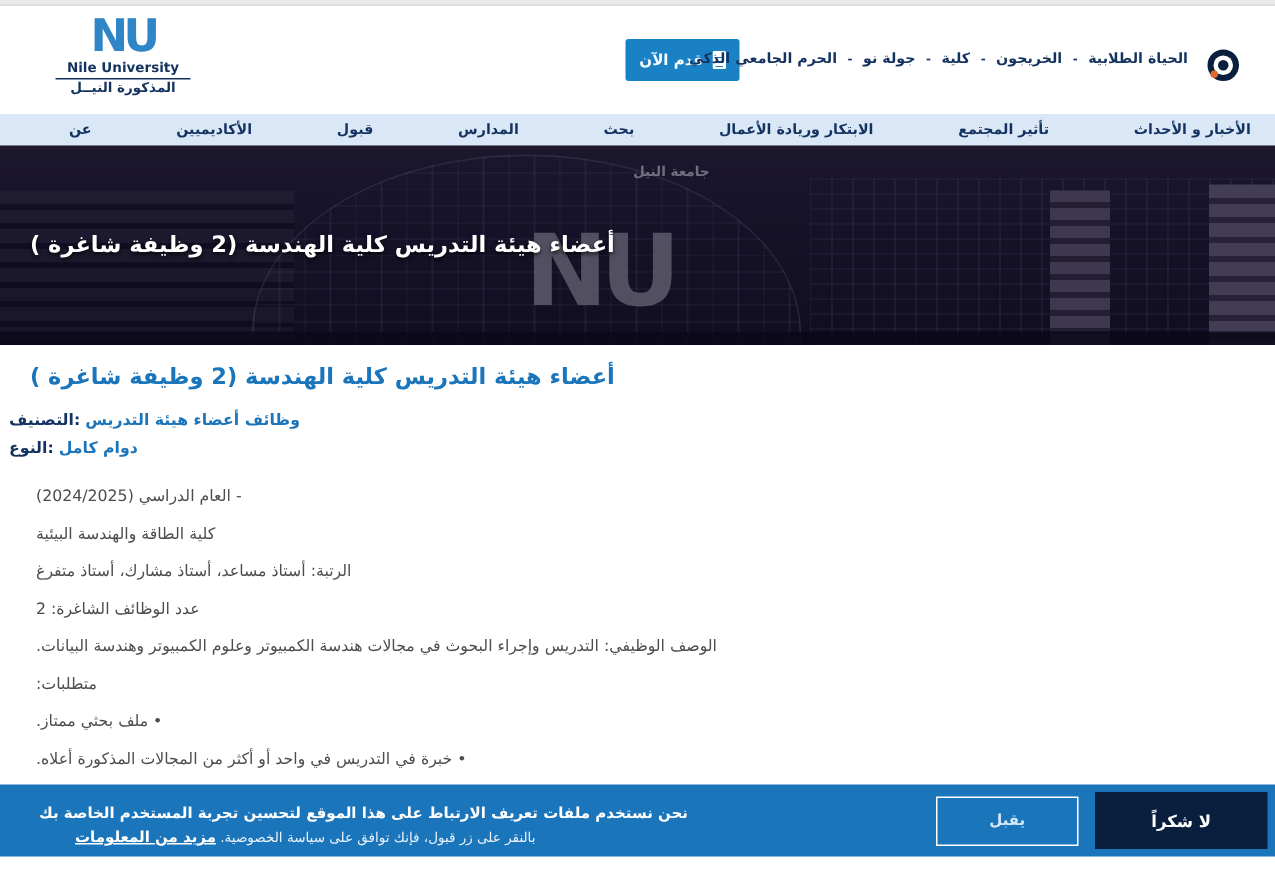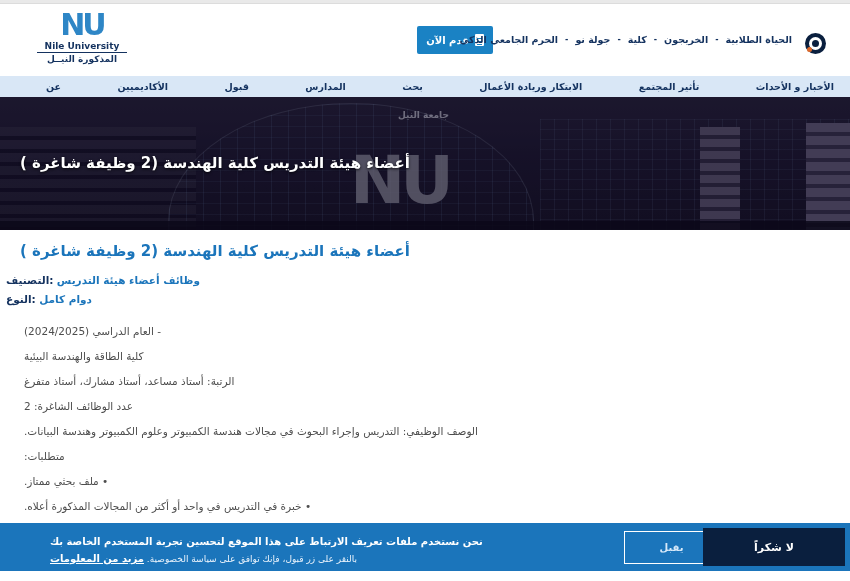--- a/index.html
+++ b/index.html
@@ -55,21 +55,21 @@
             background:linear-gradient(180deg,#564b66 0%, #2f2a42 90%);
             background-image:repeating-linear-gradient(180deg, rgba(255,255,255,0.06) 0 9px,
               rgba(12,9,26,0.55) 9px 13px); }
   .h-dome { position:absolute; left:168px; top:6px; width:366px; height:130px;
             border-radius:52% 52% 0 0 / 95% 95% 0 0;
             background:linear-gradient(180deg,#2d3950 0%, #121a2c 80%);
             background-image:
               repeating-linear-gradient(90deg, rgba(130,170,215,0.15) 0 1px, transparent 1px 17px),
               repeating-linear-gradient(180deg, rgba(130,170,215,0.10) 0 1px, transparent 1px 11px);
             border:1px solid rgba(175,185,205,0.22); }
-  .h-sign { position:absolute; left:398px; top:13px; font-size:9px; font-weight:bold;
+  .h-sign { position:absolute; left:422px; top:13px; font-size:9px; font-weight:bold;
             color:rgba(225,225,235,0.8); direction:rtl; }
   .h-right { position:absolute; left:540px; top:22px; width:310px; height:111px;
              background:linear-gradient(180deg,#39455f 0%, #1a2236 85%);
              background-image:
                repeating-linear-gradient(90deg, rgba(140,175,215,0.13) 0 1px, transparent 1px 14px),
                repeating-linear-gradient(180deg, rgba(140,175,215,0.10) 0 1px, transparent 1px 10px); }
   .h-pillar { position:absolute; left:700px; top:30px; width:40px; height:103px;
               background:#575069;
               background-image:repeating-linear-gradient(180deg, rgba(255,255,255,0.07) 0 8px,
                 rgba(15,12,30,0.5) 8px 12px); }
@@ -94,31 +94,31 @@
   .meta { margin:14px 0 0 6px; font-size:10.5px; direction:ltr; text-align:left; }
   .meta-row { margin-bottom:7px; }
   .meta-label { color:#14325f; font-weight:bold; }
   .meta-link { color:#1b75bb; font-weight:bold; text-decoration:none; cursor:pointer; }
   .body-wrap { margin:20px 0 0 24px; }
   .body-wrap p { direction:rtl; text-align:left; font-size:10.5px; color:#4d4d4d;
                  margin-bottom:13px; }
 
   
   .cookie { position:relative; height:48px; background:#1b75bb; color:#fff;
-            padding:7px 0 0 50px; }
+            padding:7px 0 0 26px; }
   .cookie-line1 { font-size:10px; font-weight:bold; direction:rtl; display:inline-block; }
   .cookie-line2 { position:absolute; left:50px; top:30px; font-size:9px; direction:rtl;
                   text-align:left; color:#eaf3fc; }
   .cookie-more { color:#fff; font-weight:bold; text-decoration:underline; font-size:10px;
                  cursor:pointer; }
   .btn-accept { position:absolute; right:131px; top:8px; width:95px; height:33px;
                 background:transparent; border:1px solid #fff; color:#d7e9f9;
                 font-size:10px; font-weight:bold; cursor:pointer;
                 font-family:"DejaVu Sans", sans-serif; }
-  .btn-decline { position:absolute; right:5px; top:5px; width:142px; height:38px;
+  .btn-decline { position:absolute; right:5px; top:5px; width:115px; height:38px;
                  background:#0a1f3e; border:none; color:#fff; font-size:11px;
                  font-weight:bold; cursor:pointer; font-family:"DejaVu Sans", sans-serif; }
 </style>
 </head>
 <body>
 
 <div class="top-strip" data-name="page-top-strip"></div>
 
 <div class="header" data-name="header">
   <div class="logo" data-name="nile-university-logo">

